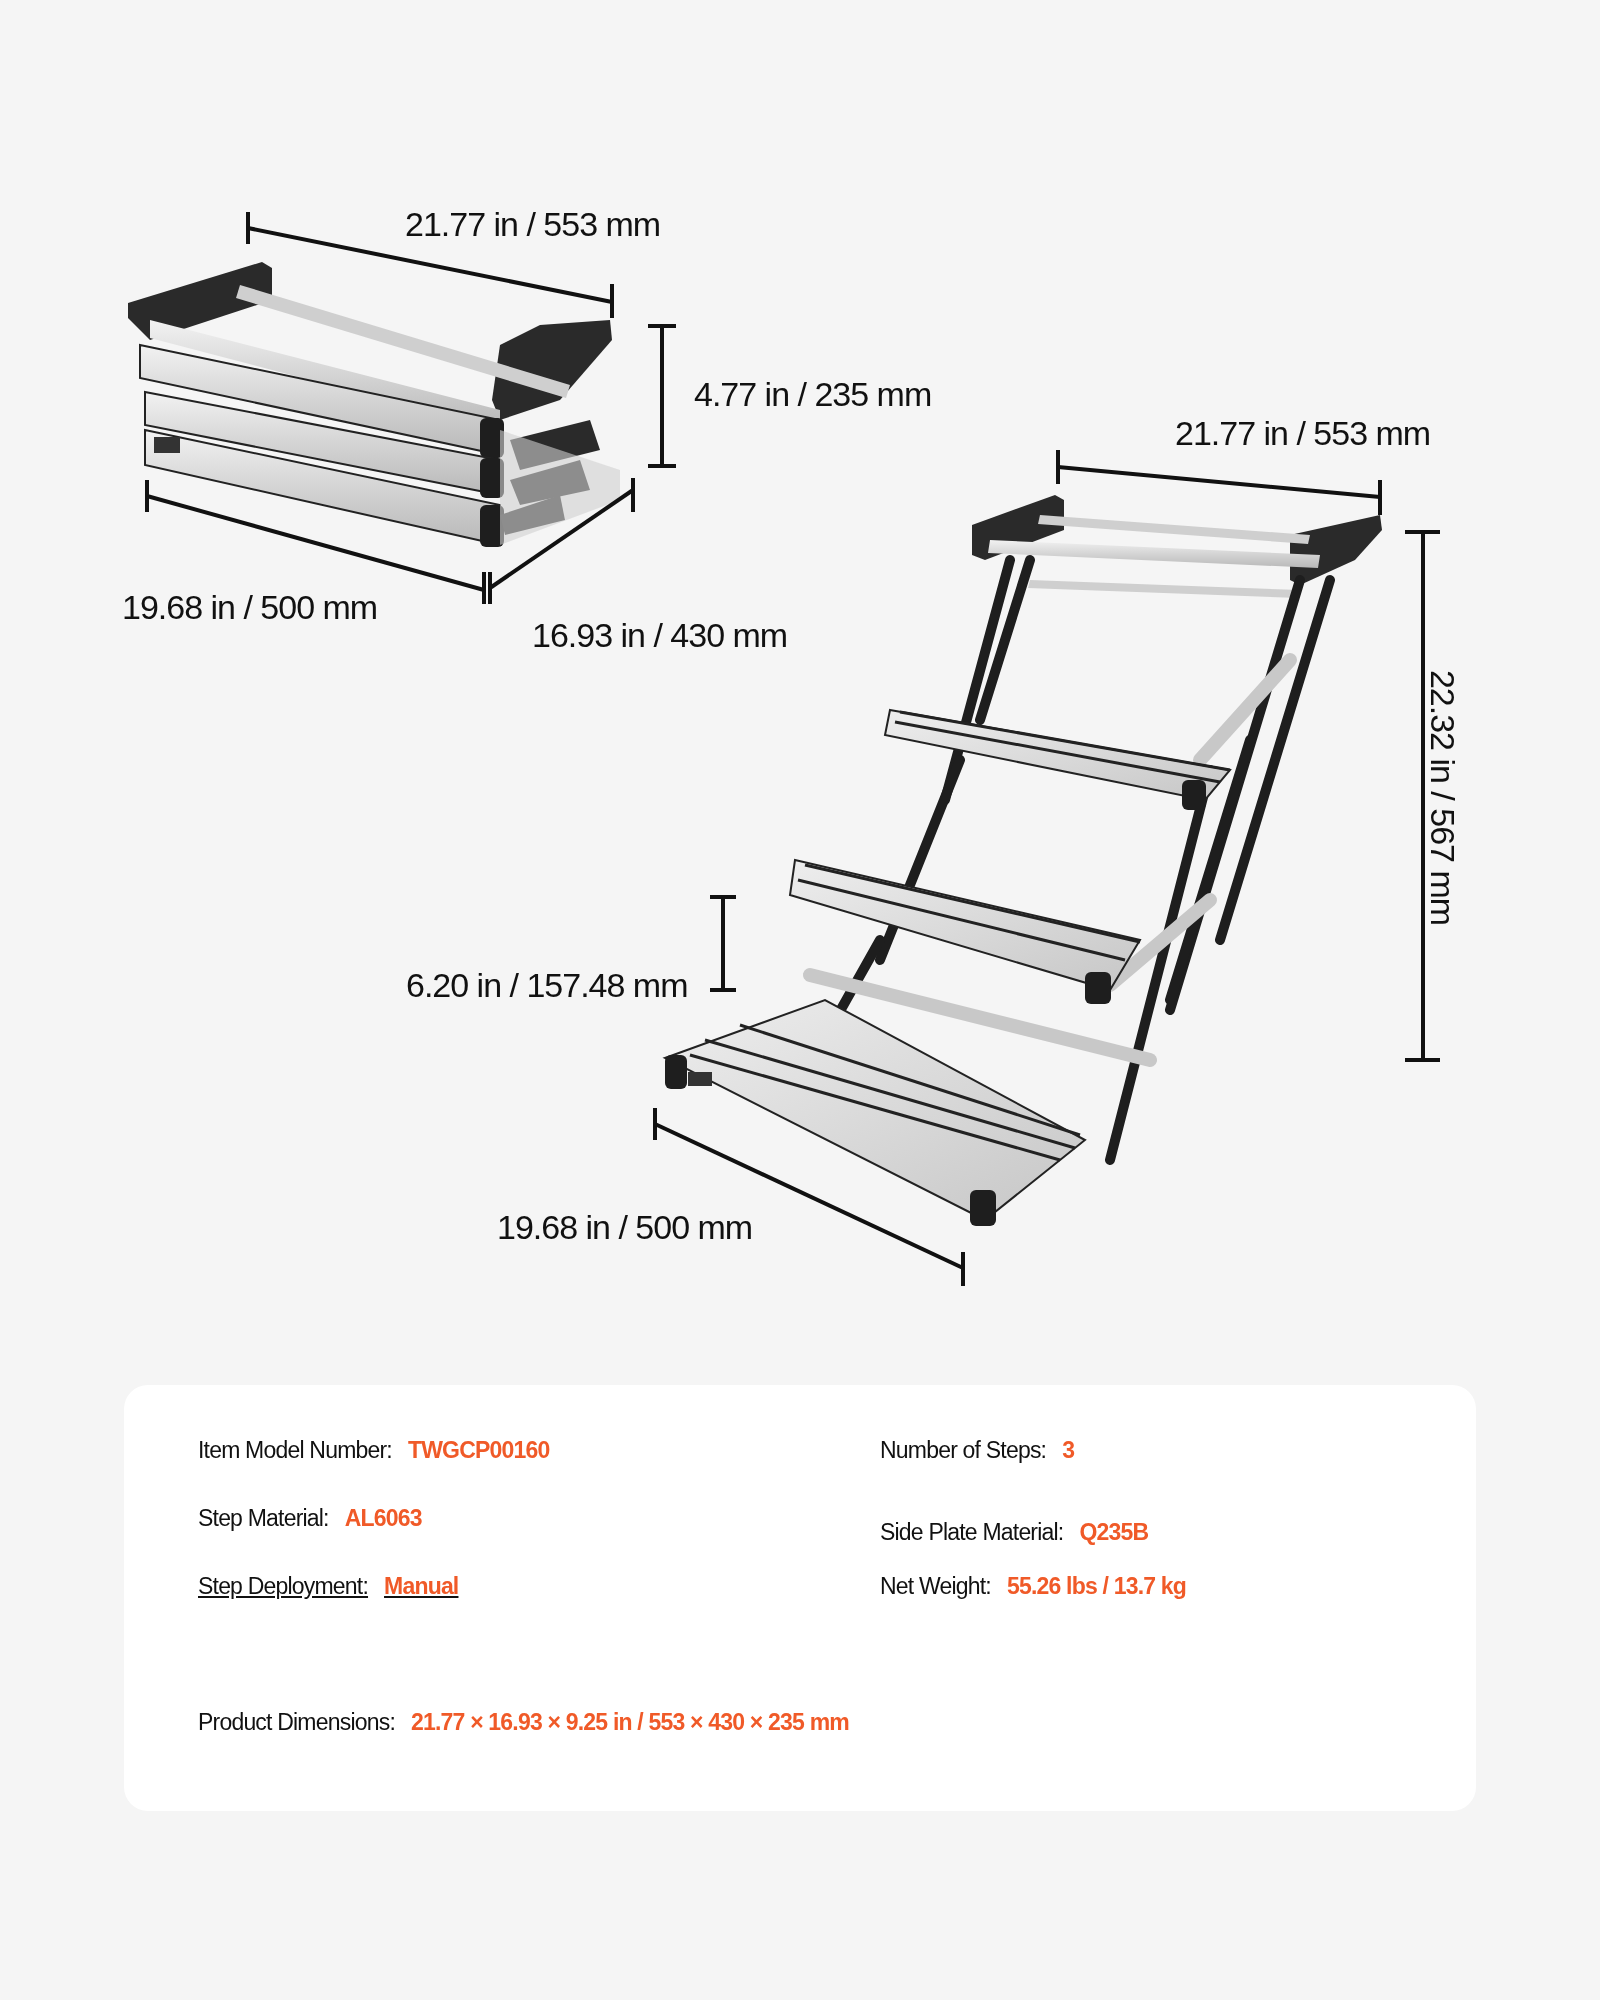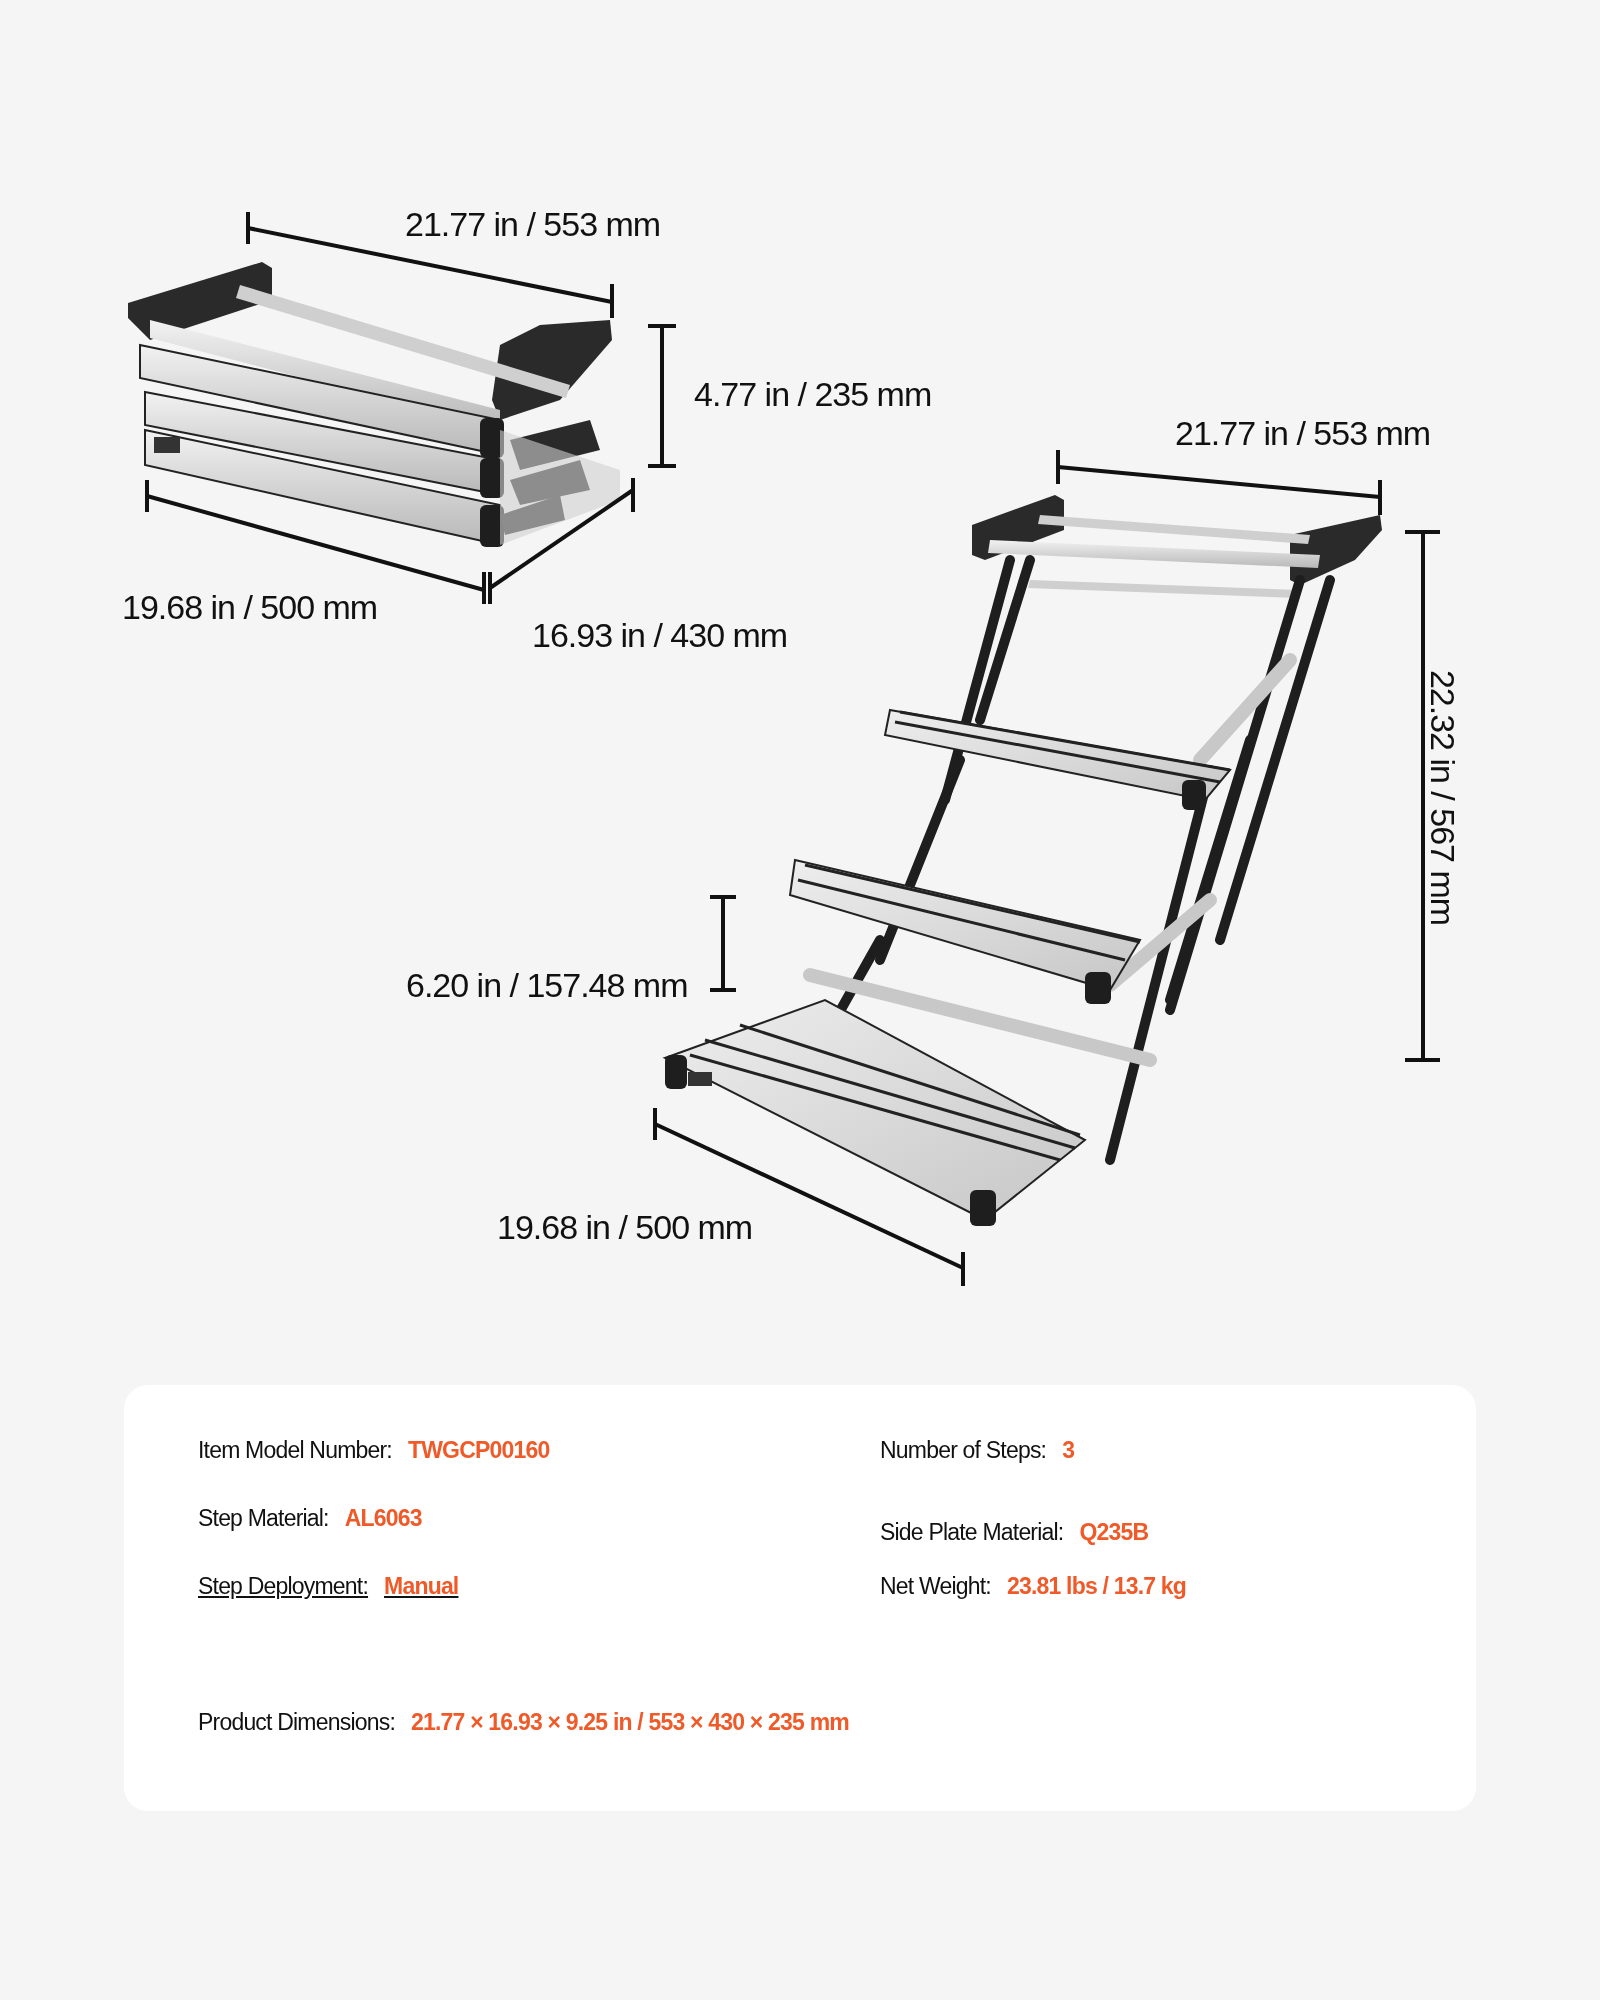--- a/index.html
+++ b/index.html
@@ -157,18 +157,18 @@
   <div class="spec-row" style="left:74px; top:120px;">
     <span class="spec-label">Step Material:</span><span class="spec-value">AL6063</span>
   </div>
   <div class="spec-row" style="left:756px; top:134px;">
     <span class="spec-label">Side Plate Material:</span><span class="spec-value">Q235B</span>
   </div>
   <div class="spec-row" style="left:74px; top:188px;text-decoration:underline;">
     <span class="spec-label">Step Deployment:</span><span class="spec-value">Manual</span>
   </div>
   <div class="spec-row" style="left:756px; top:188px;">
-    <span class="spec-label">Net Weight:</span><span class="spec-value">23.81 lbs / 13.7 kg</span>
+    <span class="spec-label">Net Weight:</span><span class="spec-value">55.26 lbs / 13.7 kg</span>
   </div>
   <div class="spec-row" style="left:74px; top:324px;">
     <span class="spec-label">Product Dimensions:</span><span class="spec-value">21.77 × 16.93 × 9.25 in / 553 × 430 × 235 mm</span>
   </div>
 </div>
 
 </body></html>

